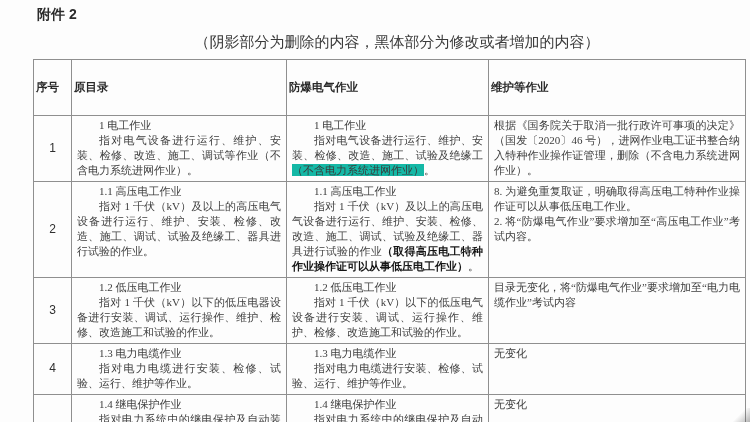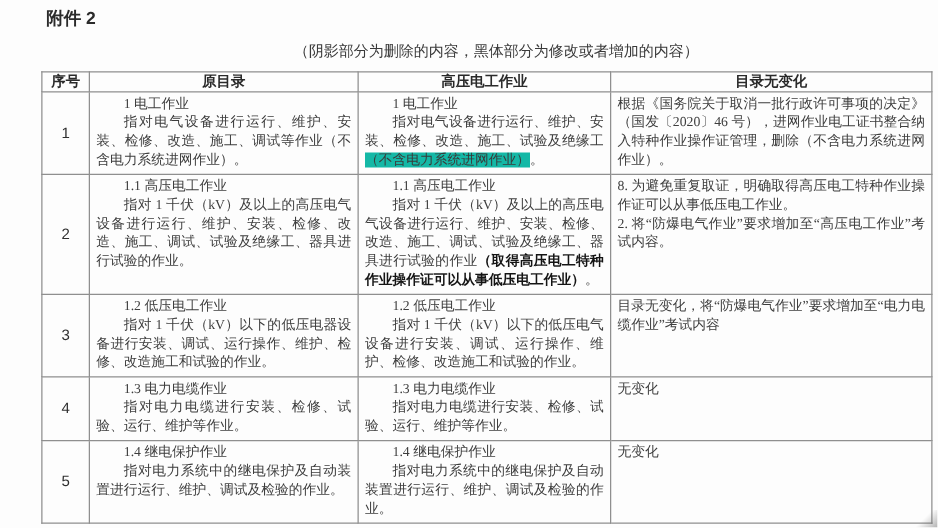--- a/index.html
+++ b/index.html
@@ -3,25 +3,25 @@
 <meta charset="utf-8">
 <style>
   * { margin:0; padding:0; box-sizing:border-box; }
   html,body { width:750px; height:422px; background:#fdfdfd; overflow:hidden;
     font-family:"Liberation Serif","DejaVu Serif",serif; color:#3d3d3d; }
   .page { position:relative; width:750px; height:422px; padding-top:6px; }
   .attachment { margin-left:37px; font-size:14px; font-weight:600; color:#2b2b2b;
     font-family:"Liberation Sans","DejaVu Sans",sans-serif; }
   .title { text-align:center; margin-top:7px; font-size:19px; font-weight:700; color:#1c1c1c;
     font-family:"Liberation Sans","DejaVu Sans",sans-serif; letter-spacing:1px; }
-  .subtitle { text-align:center; margin-top:9px; font-size:12px; color:#3a3a3a;margin-left:44px; }
+  .subtitle { text-align:center; margin-top:9px; font-size:15px; color:#3a3a3a;margin-left:44px; }
   table { width:712px; margin:7px 0 0 33px; border-collapse:collapse; table-layout:fixed; }
   th, td { border:1px solid #8f8f8f; vertical-align:top; }
-  th { font-size:11.5px; font-weight:700; color:#2a2a2a; text-align:center;
-    padding:0 2px; font-family:"Liberation Sans","DejaVu Sans",sans-serif; }
+  th { font-size:11.5px; font-weight:700; color:#2a2a2a; text-align:left;
+    padding:20px 2px; font-family:"Liberation Sans","DejaVu Sans",sans-serif; }
   td { font-size:11px; line-height:15px; padding:2px 5px 3px; }
   td.no-cell { text-align:center; vertical-align:middle; font-size:12px; color:#2f2f2f;
     font-family:"Liberation Sans","DejaVu Sans",sans-serif; }
   p.para { text-align:justify; }
   p.para.indent { text-indent:2em; }
   .seg-normal { color:#3d3d3d; }
   .seg-bold { font-weight:700; color:#141414; font-family:"Liberation Sans","DejaVu Sans",sans-serif;margin-top:36px; }
   .seg-shaded { background:#14b8a6; color:#3a3a3a; }
   .scan-artifact { position:absolute; right:0; bottom:0; width:26px; height:14px;
     background:linear-gradient(135deg, transparent 55%, rgba(90,90,90,.45)); }
@@ -37,22 +37,22 @@
     <colgroup>
       <col style="width:38px">
         <col style="width:215px">
         <col style="width:202px">
         <col style="width:257px">
     </colgroup>
     <thead>
         <tr>
           <th>序号</th>
           <th>原目录</th>
-          <th>高压电工作业</th>
-          <th>目录无变化</th>
+          <th>防爆电气作业</th>
+          <th>维护等作业</th>
         </tr>
       </thead>
     <tbody>
         <tr>
           <td class="no-cell">1</td>
           <td>
             <p class="para indent"><span class="seg-normal">1 电工作业</span></p>
             <p class="para indent"><span class="seg-normal">指对电气设备进行运行、维护、安装、检修、改造、施工、调试等作业（不含电力系统进网作业）。</span></p>
           </td>
           <td>

